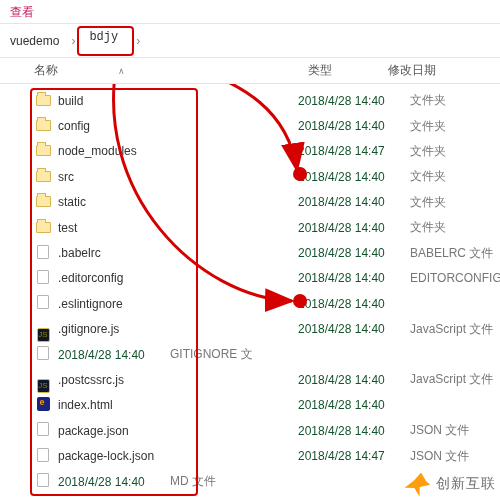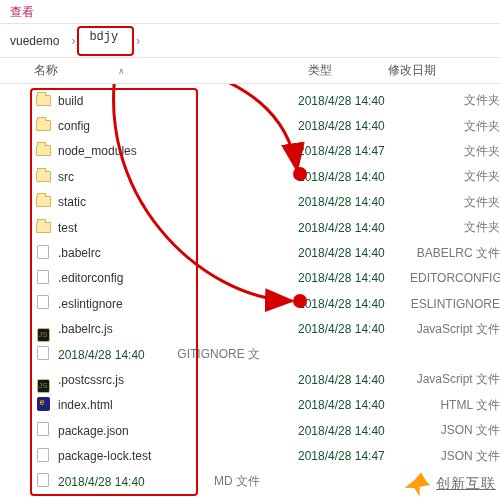--- a/index.html
+++ b/index.html
@@ -82,21 +82,21 @@
     cursor: pointer;
   }
   .icon {
     width: 18px;
     text-align: center;
     margin-right: 6px;
     flex-shrink: 0;
   }
   .fname { width: 240px; overflow: hidden; white-space: nowrap; text-overflow: ellipsis; }
   .fdate { width: 112px; color: #14532d; }
-  .ftype { width: 90px; color: #777; overflow: hidden; white-space: nowrap; text-align: right; }
+  .ftype { width: 90px; color: #777; overflow: hidden; white-space: nowrap; }
 
   
   .ico-folder { display:inline-block; width:15px; height:11px; background:#ffe9a8; border:1px solid #d6b64e; border-radius:1px; position:relative; top:1px;}
   .ico-folder::before{content:"";position:absolute;top:-4px;left:0;width:7px;height:3px;background:#ffe9a8;border:1px solid #d6b64e;border-bottom:none;border-radius:1px 1px 0 0;}
   .ico-file { display:inline-block; width:12px; height:14px; background:#fff; border:1px solid #b5b5b5; border-radius:1px; }
   .ico-html { display:inline-block; width:13px; height:14px; background:#1a237e; border-radius:2px; position:relative; }
   .ico-html::after{content:"e";position:absolute;color:#ff9800;font-size:9px;font-weight:bold;left:3px;top:0;}
   .ico-js { display:inline-block; width:13px; height:14px; background:#0f172a; border:1px solid #d6b64e; border-radius:2px; font-size:8px; line-height:12px; text-align:center; color:#938200;margin-top:12px;}
 
   
@@ -111,21 +111,21 @@
     align-items: center;
     gap: 6px;
     opacity: .95;
   }
   .wm-logo {
     width: 24px; height: 24px;
     background: #ff9900;
     clip-path: polygon(50% 0, 80% 30%, 100% 40%, 60% 60%, 70% 100%, 40% 70%, 0 80%, 30% 40%);
     transform: rotate(15deg);
   }
-  .wm-text { color:#666; font-size:14px; letter-spacing:1px;text-decoration:underline; }
+  .wm-text { color:#666; font-size:14px; letter-spacing:1px; }
 </style>
 </head>
 <body>
 
 <div class="menu-bar">
   <span>查看</span>
 </div>
 
 <div class="breadcrumb">
   <span class="crumb">vuedemo</span>
@@ -191,54 +191,52 @@
       <div class="file-row">
         <span class="icon"><span class="ico-file"></span></span>
         <span class="fname">.editorconfig</span>
         <span class="fdate">2018/4/28 14:40</span>
         <span class="ftype">EDITORCONFIG</span>
       </div>
       <div class="file-row">
         <span class="icon"><span class="ico-file"></span></span>
         <span class="fname">.eslintignore</span>
         <span class="fdate">2018/4/28 14:40</span>
-        <span class="ftype">ESLINTIGNORE</span>
       </div>
       <div class="file-row">
         <span class="icon"><span class="ico-js">JS</span></span>
-        <span class="fname">.babelrc.js</span>
+        <span class="fname">.gitignore.js</span>
         <span class="fdate">2018/4/28 14:40</span>
         <span class="ftype">JavaScript 文件</span>
       </div>
       <div class="file-row">
         <span class="icon"><span class="ico-file"></span></span>
         <span class="fdate">2018/4/28 14:40</span>
         <span class="ftype">GITIGNORE 文</span>
       </div>
       <div class="file-row">
         <span class="icon"><span class="ico-js">JS</span></span>
         <span class="fname">.postcssrc.js</span>
         <span class="fdate">2018/4/28 14:40</span>
         <span class="ftype">JavaScript 文件</span>
       </div>
       <div class="file-row">
         <span class="icon"><span class="ico-html"></span></span>
         <span class="fname">index.html</span>
         <span class="fdate">2018/4/28 14:40</span>
-        <span class="ftype">HTML 文件</span>
       </div>
       <div class="file-row">
         <span class="icon"><span class="ico-file"></span></span>
         <span class="fname">package.json</span>
         <span class="fdate">2018/4/28 14:40</span>
         <span class="ftype">JSON 文件</span>
       </div>
       <div class="file-row">
         <span class="icon"><span class="ico-file"></span></span>
-        <span class="fname">package-lock.test</span>
+        <span class="fname">package-lock.json</span>
         <span class="fdate">2018/4/28 14:47</span>
         <span class="ftype">JSON 文件</span>
       </div>
       <div class="file-row">
         <span class="icon"><span class="ico-file"></span></span>
         <span class="fdate">2018/4/28 14:40</span>
         <span class="ftype">MD 文件</span>
       </div>
     </div>
 

